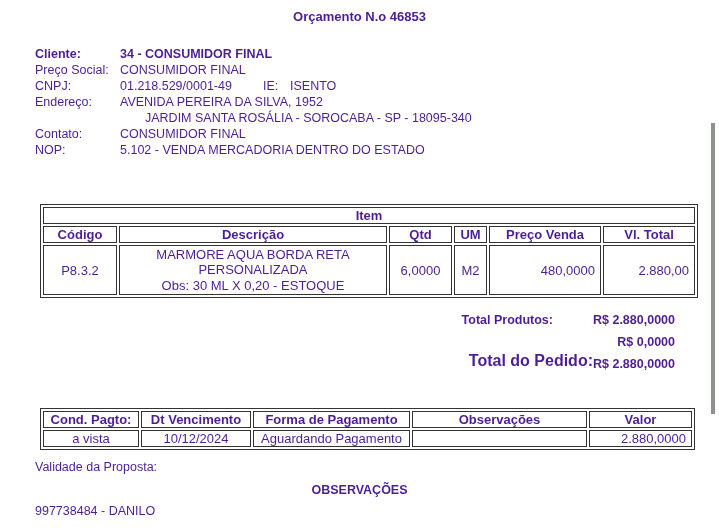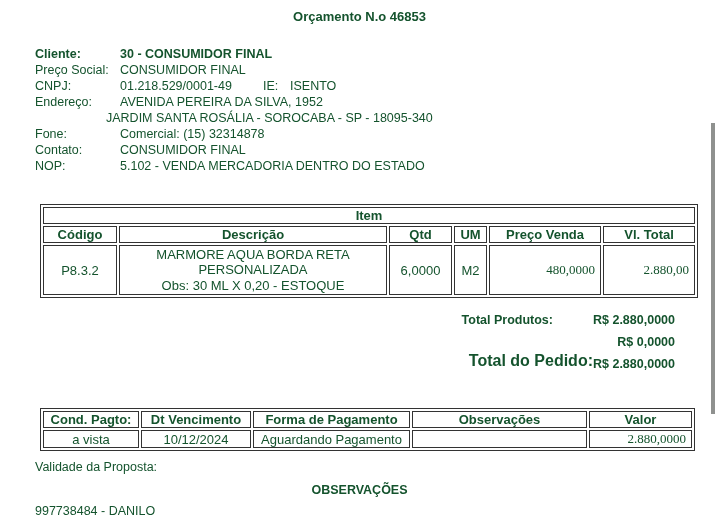--- a/index.html
+++ b/index.html
@@ -1,41 +1,41 @@
 <!DOCTYPE html>
 <html><head>
 <meta charset="utf-8">
 <style>
   html,body{margin:0;padding:0;background:#fff;}
   .page{
     position:relative;width:719px;height:530px;background:#ffffff;overflow:hidden;
-    font-family:"Liberation Sans",sans-serif;font-size:12.5px;color:#14532d;
+    font-family:"Liberation Sans",sans-serif;font-size:12.5px;color:#4c1d95;
   }
   .bold{font-weight:bold;}
   
   .doc-title{position:absolute;top:9px;left:0;width:719px;text-align:center;font-weight:bold;font-size:13px;}
   
   .client-info{position:absolute;top:46px;left:35px;line-height:16px;}
   .client-info .row{white-space:nowrap;}
   .client-info .lbl{display:inline-block;width:85px;}
   .client-info .cnpj-val{display:inline-block;width:143px;}
   .client-info .ie-lbl{display:inline-block;width:27px;}
-  .client-info .addr2{margin-left:71px;}
+  .client-info .addr2{margin-left:110px;}
   
   table.grid{border-collapse:separate;border-spacing:2px;border:1px solid #333;table-layout:fixed;background:#fff;}
   table.grid td,table.grid th{border:1px solid #333;padding:0 5px;font-size:13px;overflow:hidden;white-space:nowrap;}
   table.grid th{font-weight:bold;}
   .items-table{position:absolute;left:40px;top:204px;width:643px;}
   .items-table .group-hd{text-align:center;height:14px;}
   .items-table th{height:14px;}
   .items-table td{height:48px;vertical-align:middle;}
   .items-table .desc div{line-height:15.5px;}
   .ta-c{text-align:center;}
   .ta-l{text-align:center;}
-  .ta-r{text-align:right;font-family:Liberation Serif, serif;}
+  .ta-r{text-align:right;}
   
   .totals-row{position:absolute;left:0;width:719px;height:18px;}
   .totals-row .t-lbl{position:absolute;right:166px;font-weight:bold;white-space:nowrap;}
   .totals-row .t-val{position:absolute;right:44px;font-weight:bold;white-space:nowrap;}
   .tot-produtos{top:313px;}
   .tot-desconto{top:335px;}
   .tot-pedido{top:352px;}
   .tot-pedido .t-lbl{right:126px;font-size:16px;}
   .tot-pedido .t-val{top:5px;}
   
@@ -50,35 +50,32 @@
 </style>
 </head>
 <body>
 
 <div class="page">
 
   <div class="doc-title">Orçamento N.o 46853</div>
 
   <div class="client-info">
     <div class="row">
-      <span class="lbl bold">Cliente:</span><span class="bold">30 - CONSUMIDOR FINAL</span>
+      <span class="lbl bold">Cliente:</span><span class="bold">34 - CONSUMIDOR FINAL</span>
     </div>
     <div class="row">
       <span class="lbl">Preço Social:</span><span>CONSUMIDOR FINAL</span>
     </div>
     <div class="row">
       <span class="lbl">CNPJ:</span><span class="cnpj-val">01.218.529/0001-49</span><span class="ie-lbl">IE:</span><span>ISENTO</span>
     </div>
     <div class="row">
       <span class="lbl">Endereço:</span><span>AVENIDA PEREIRA DA SILVA, 1952</span>
     </div>
     <div class="row addr2">JARDIM SANTA ROSÁLIA - SOROCABA - SP - 18095-340</div>
-    <div class="row">
-      <span class="lbl">Fone:</span><span>Comercial: (15) 32314878</span>
-    </div>
     <div class="row">
       <span class="lbl">Contato:</span><span>CONSUMIDOR FINAL</span>
     </div>
     <div class="row">
       <span class="lbl">NOP:</span><span>5.102 - VENDA MERCADORIA DENTRO DO ESTADO</span>
     </div>
   </div>
 
   <table class="grid items-table">
     <colgroup>

